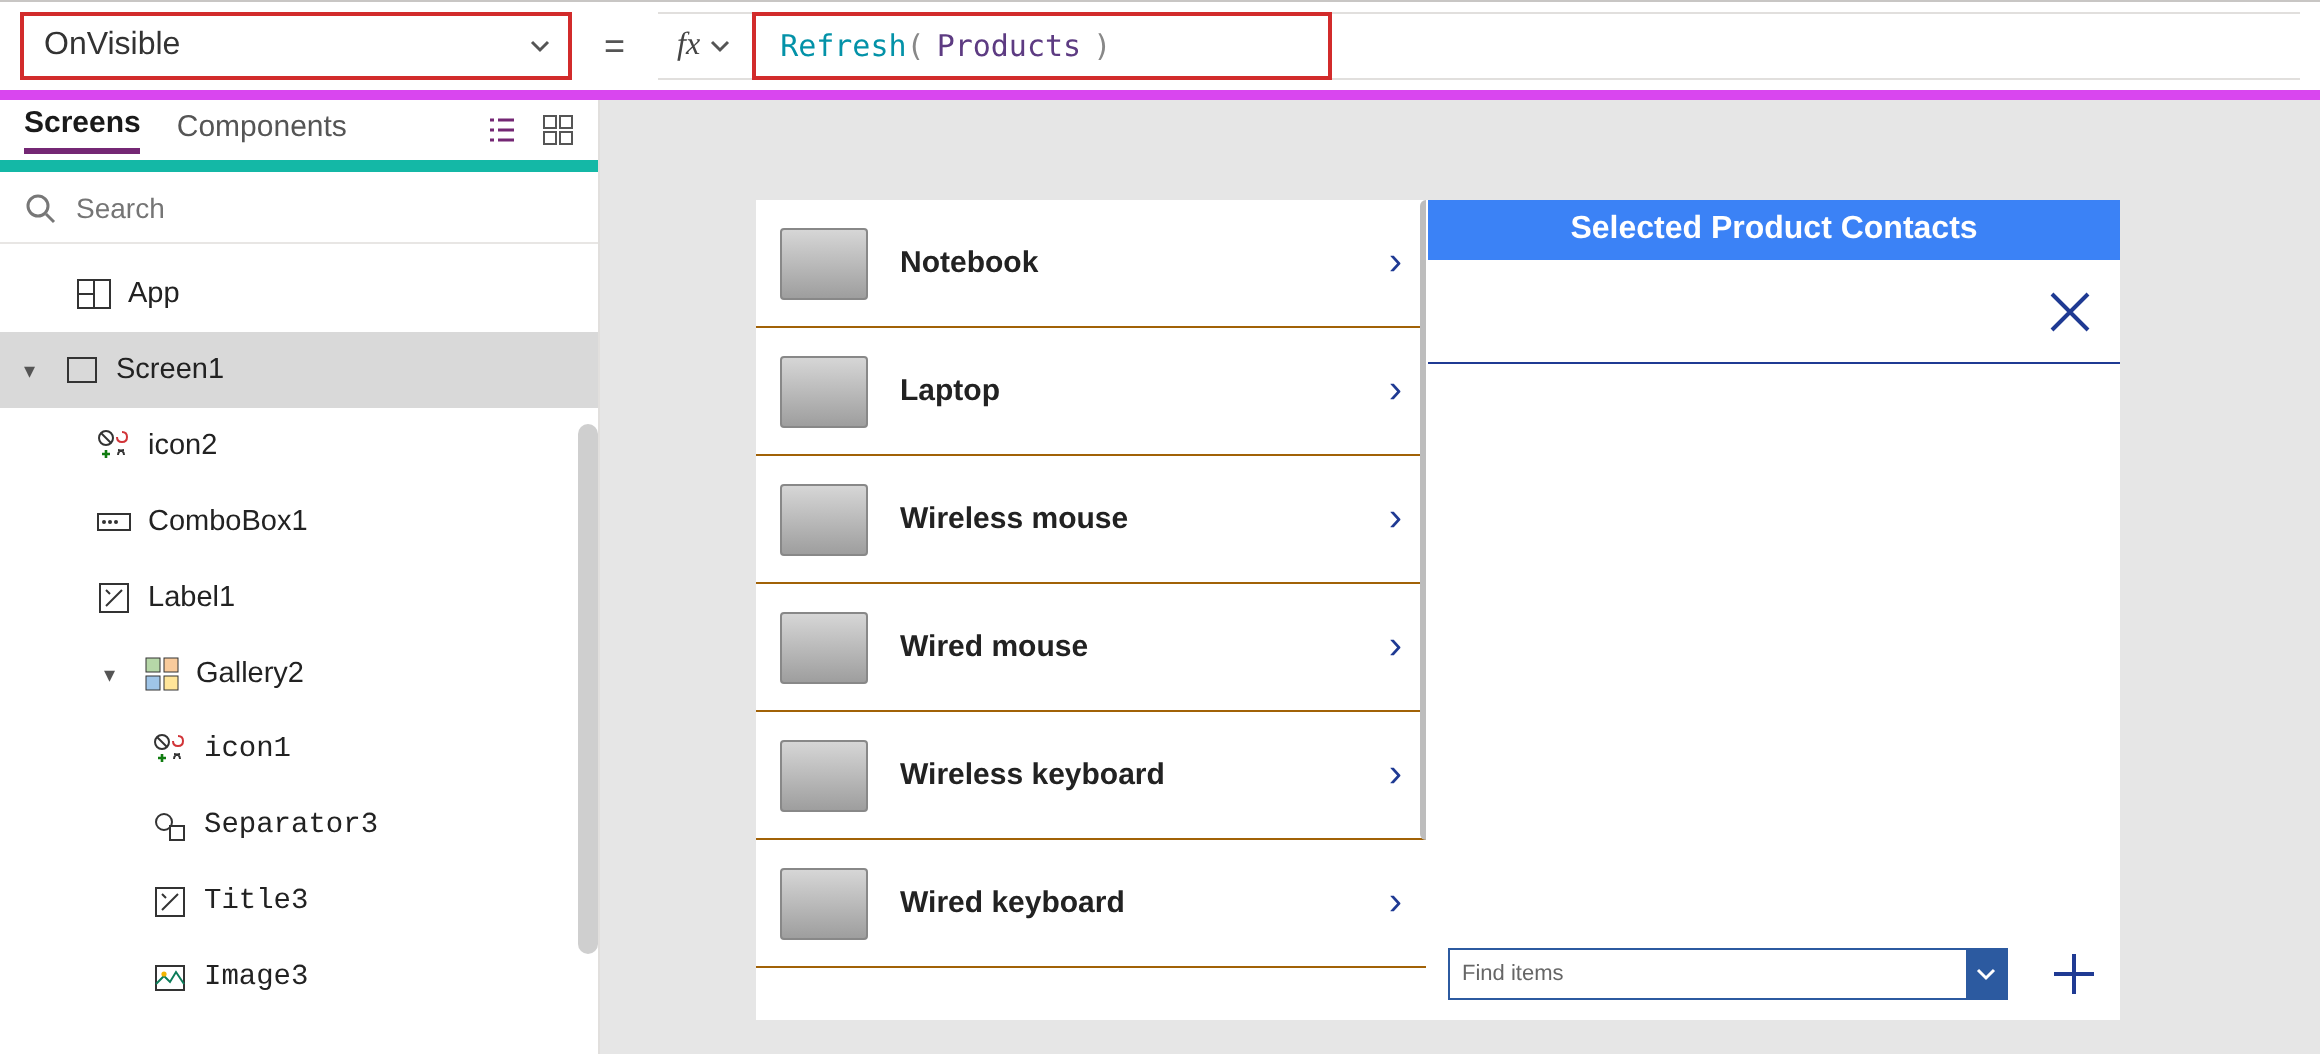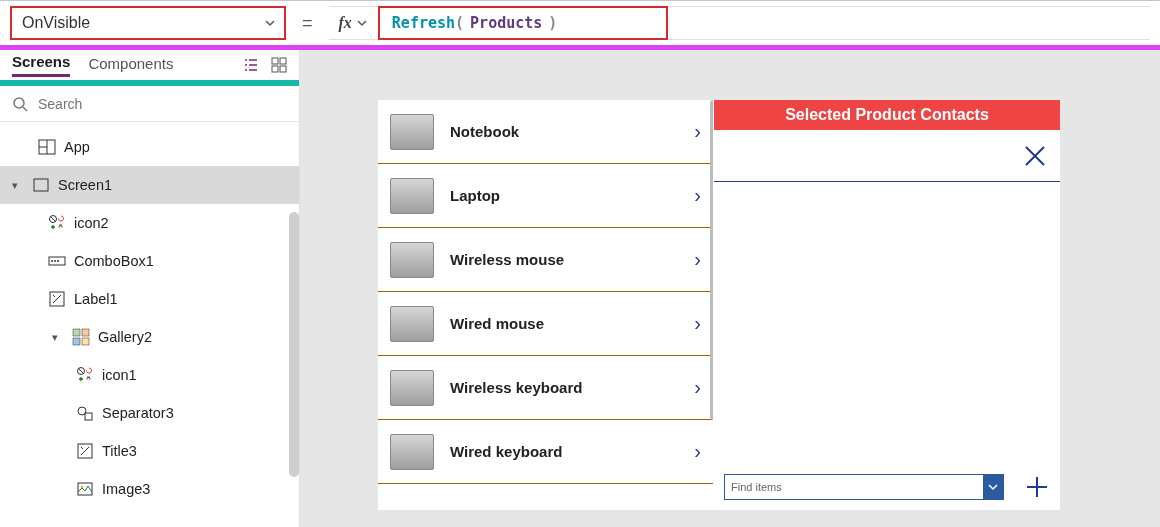--- a/index.html
+++ b/index.html
@@ -35,21 +35,20 @@
   .equals { font-size: 18px; color: #555; margin: 0 6px; }
   .fx-wrap {
     display: flex;
     align-items: center;
     height: 34px;
     border-top: 1px solid #e1dfdd;
     border-bottom: 1px solid #e1dfdd;
     flex: 1;
     padding-left: 10px;
     gap: 4px;
-    font-weight: bold;
   }
   .fx-label { font-style: italic; font-size: 16px; font-family: Georgia, serif; color: #444; }
   .fx-chev { color: #555; margin-right: 6px; }
   .formula-box {
     border: 2px solid #d22b2b;
     height: 34px;
     display: flex;
     align-items: center;
     padding: 0 12px;
     font-family: Consolas, monospace;
@@ -108,21 +107,21 @@
     align-items: center;
     height: 38px;
     padding: 0 8px 0 0;
     cursor: pointer;
     gap: 8px;
   }
   .tree-item.depth0 { padding-left: 18px; }
   .tree-item.depth1 { padding-left: 12px; }
   .tree-item.depth2 { padding-left: 48px; }
   .tree-item.depth3 { padding-left: 52px; }
-  .tree-item.depth4 { padding-left: 76px; }
+  .tree-item.depth4 { padding-left: 76px; font-family: Liberation Mono, monospace; }
   .tree-item.selected { background: #d9d9d9; }
   .tree-item .expander { width: 12px; color: #555; font-size: 11px; }
   .tree-item .node-icon { width: 18px; height: 18px; display: flex; align-items: center; justify-content: center; }
   .tree-item .label { font-size: 14.5px; color: #222; }
 
   
   .canvas {
     flex: 1;
     background: #e6e6e6;
     position: relative;
@@ -175,21 +174,21 @@
 
   .detail {
     flex: 1;
     display: flex;
     flex-direction: column;
     background: #fff;
     position: relative;
   }
   .detail-header {
     height: 30px;
-    background: #ef4444;
+    background: #3b82f6;
     color: #fff;
     font-weight: 600;
     font-size: 16px;
     display: flex;
     align-items: center;
     justify-content: center;
   }
   .close-row {
     height: 52px;
     border-bottom: 1px solid #1f3a93;

